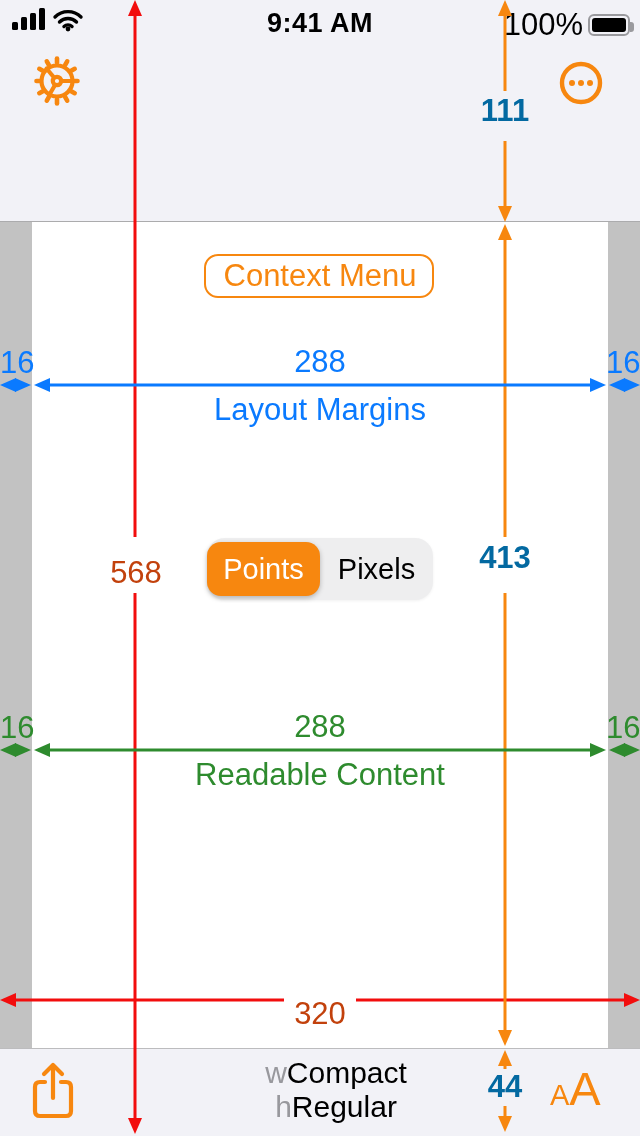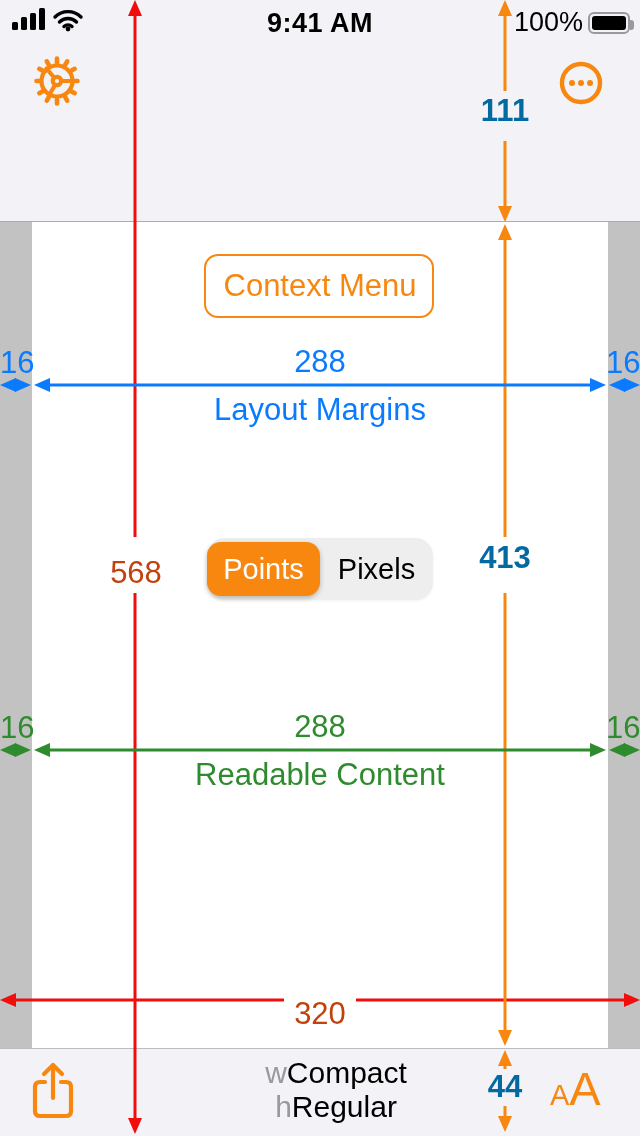--- a/index.html
+++ b/index.html
@@ -18,38 +18,38 @@
     position:absolute;left:0;top:1048px;width:640px;height:88px;
     background:#F2F2F7;border-top:1px solid #BCBCBE;box-sizing:border-box;
   }
   
   .status-left{position:absolute;left:12px;top:8px;display:flex;align-items:flex-end;gap:6px;}
   .status-time{
     position:absolute;left:0;top:8px;width:100%;text-align:center;
     font-size:27px;font-weight:bold;color:#000;letter-spacing:.5px;
   }
   .status-right{position:absolute;right:10px;top:7px;display:flex;align-items:center;gap:5px;}
-  .battery-pct{font-size:27px;color:#000;}
+  .battery-pct{font-size:31px;color:#000;}
   .battery{position:relative;width:42px;height:22px;border:2px solid #9A9A9E;border-radius:6px;box-sizing:border-box;}
   .battery .fill{position:absolute;left:2px;top:2px;right:2px;bottom:2px;background:#000;border-radius:3px;}
   .battery .nub{position:absolute;right:-6px;top:6px;width:4px;height:10px;background:#9A9A9E;border-radius:0 3px 3px 0;}
   
   .nav-btn{position:absolute;background:none;border:none;padding:0;cursor:pointer;}
   .gear-btn{left:32px;top:54px;width:50px;height:54px;}
   .more-btn{left:558px;top:60px;width:46px;height:46px;}
   .large-title{
     position:absolute;left:33px;top:132px;margin:0;
     font-size:59px;font-weight:bold;color:#000;letter-spacing:-1px;white-space:nowrap;
   }
   
   .margin-strip{position:absolute;top:222px;width:32px;height:826px;background:#C2C2C2;}
   .margin-strip.left{left:0;}
   .margin-strip.right{left:608px;}
   .context-btn{
-    position:absolute;left:204px;top:254px;width:230px;height:64px;
+    position:absolute;left:204px;top:254px;width:230px;height:44px;
     background:none;border:2.5px solid #F7870F;border-radius:14px;
     color:#F7870F;font-size:31px;font-family:inherit;cursor:pointer;padding-left:8px;
   }
   
   .segmented{
     position:absolute;left:207px;top:538px;width:226px;height:62px;
     background:#EEEEEF;border-radius:18px;display:flex;align-items:center;
     box-shadow:0 1px 3px rgba(0,0,0,.06);
   }
   .segment{

